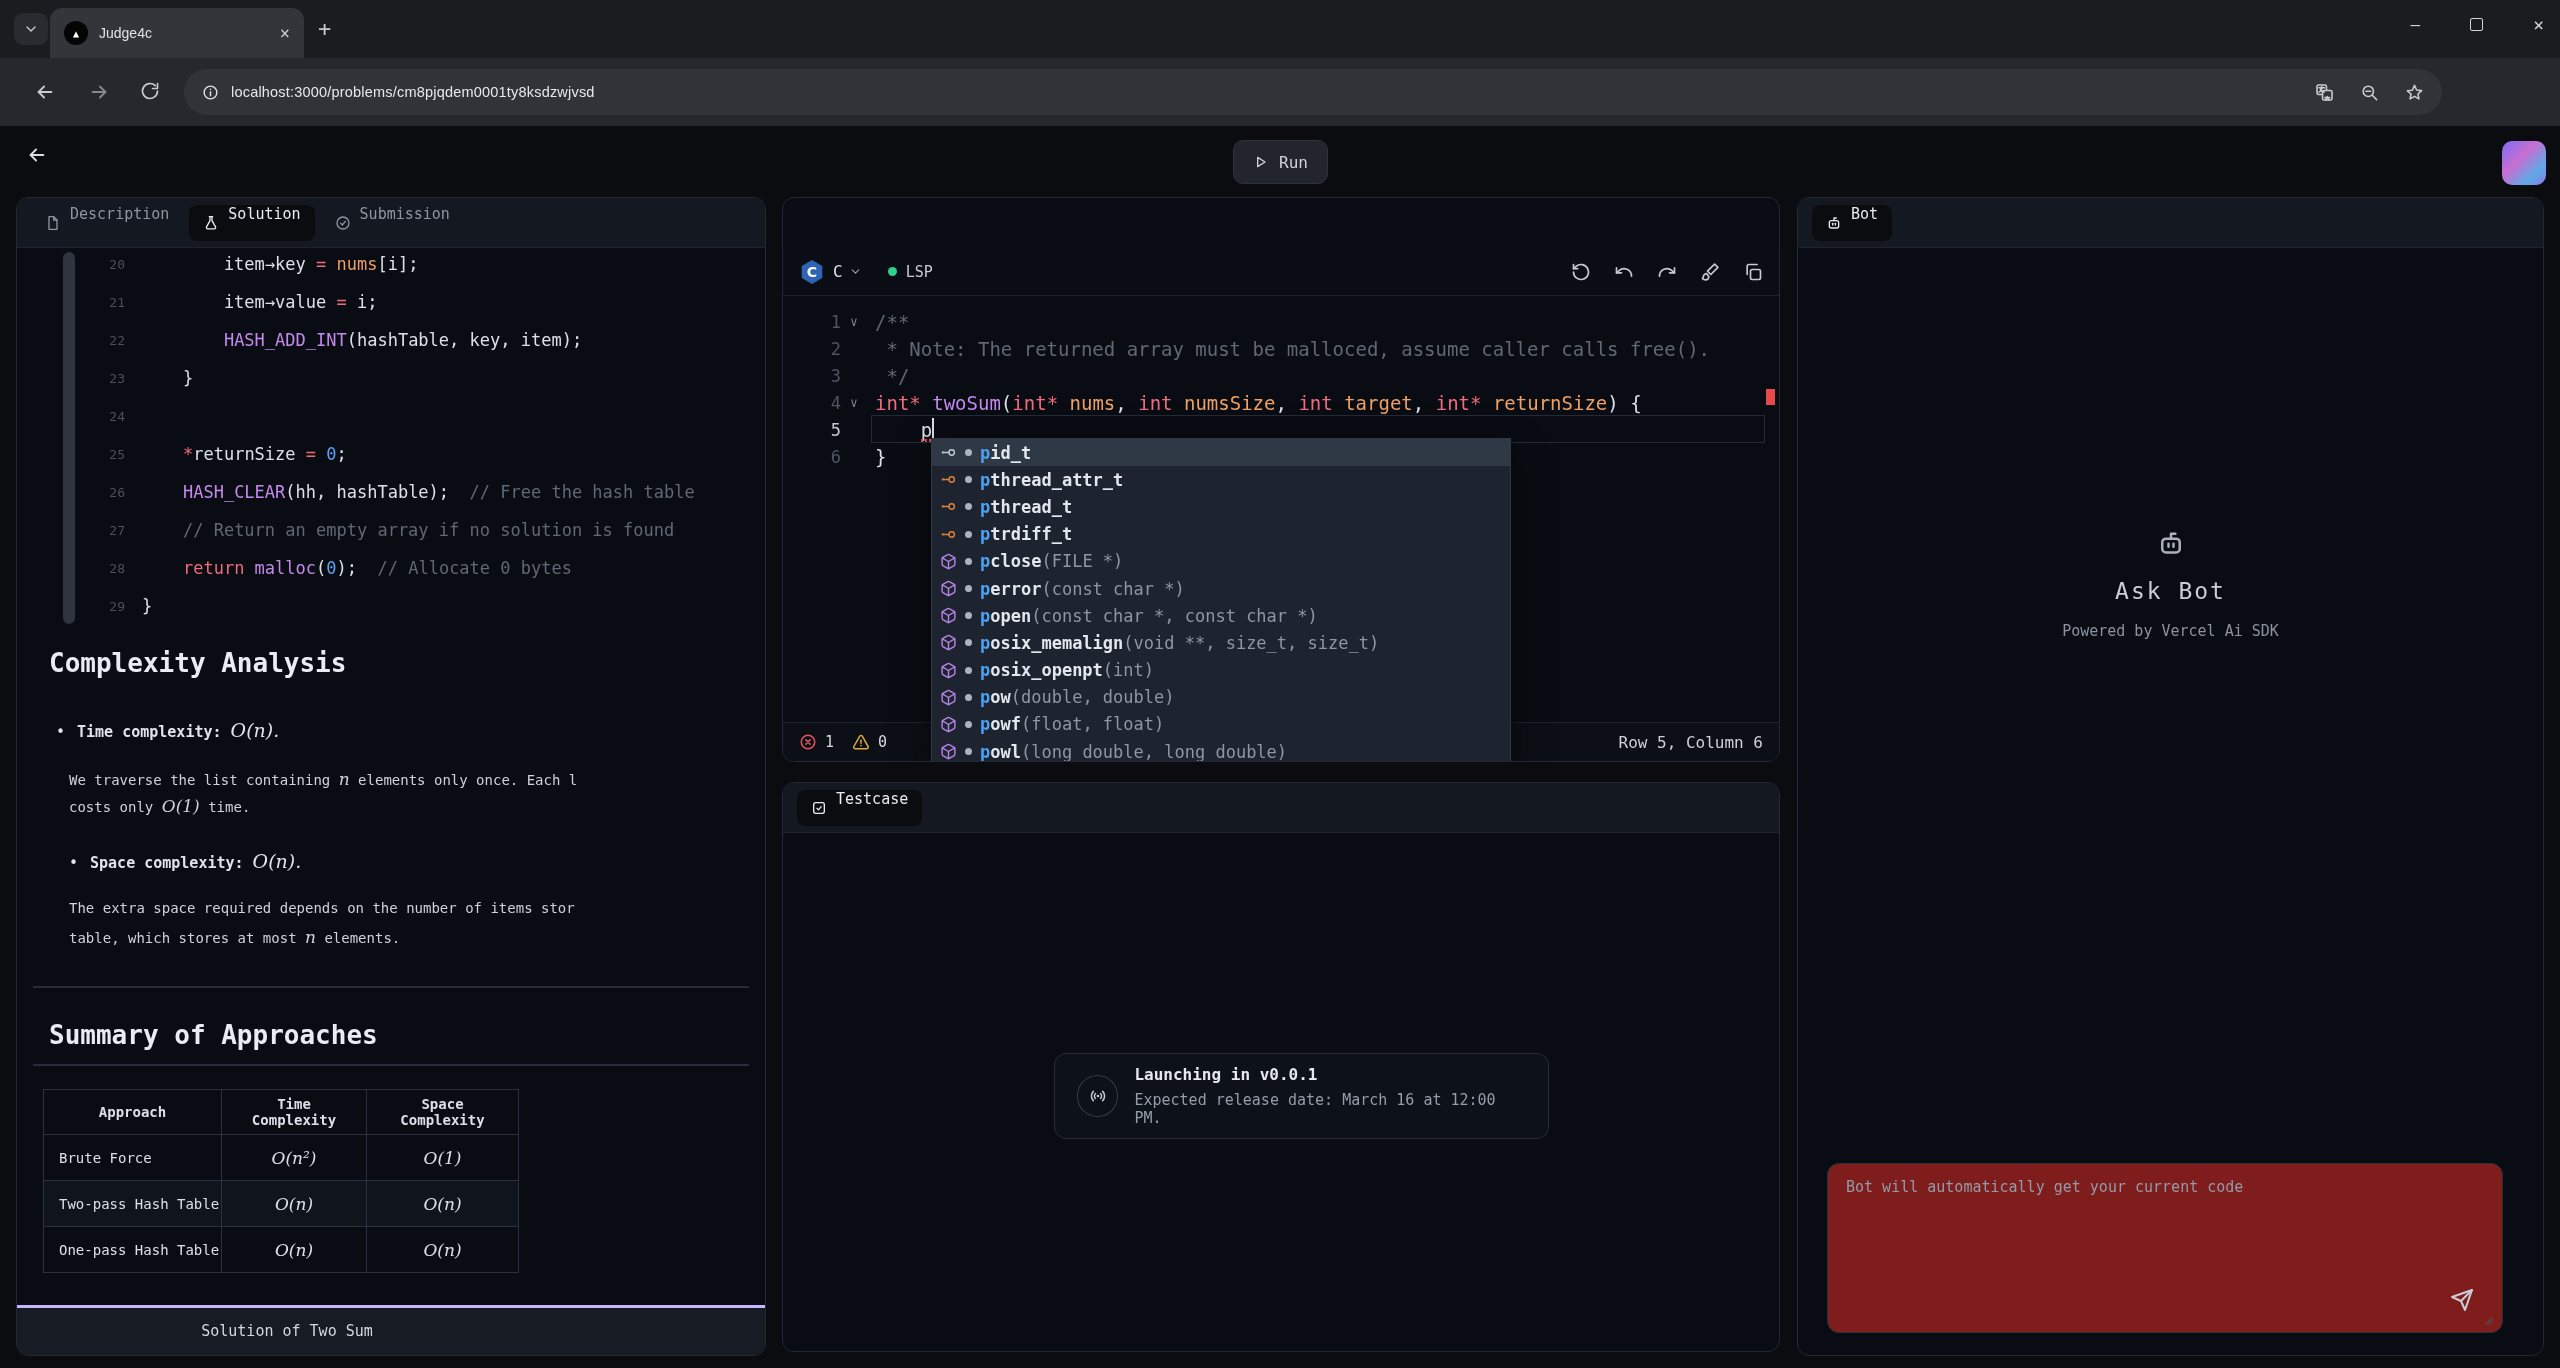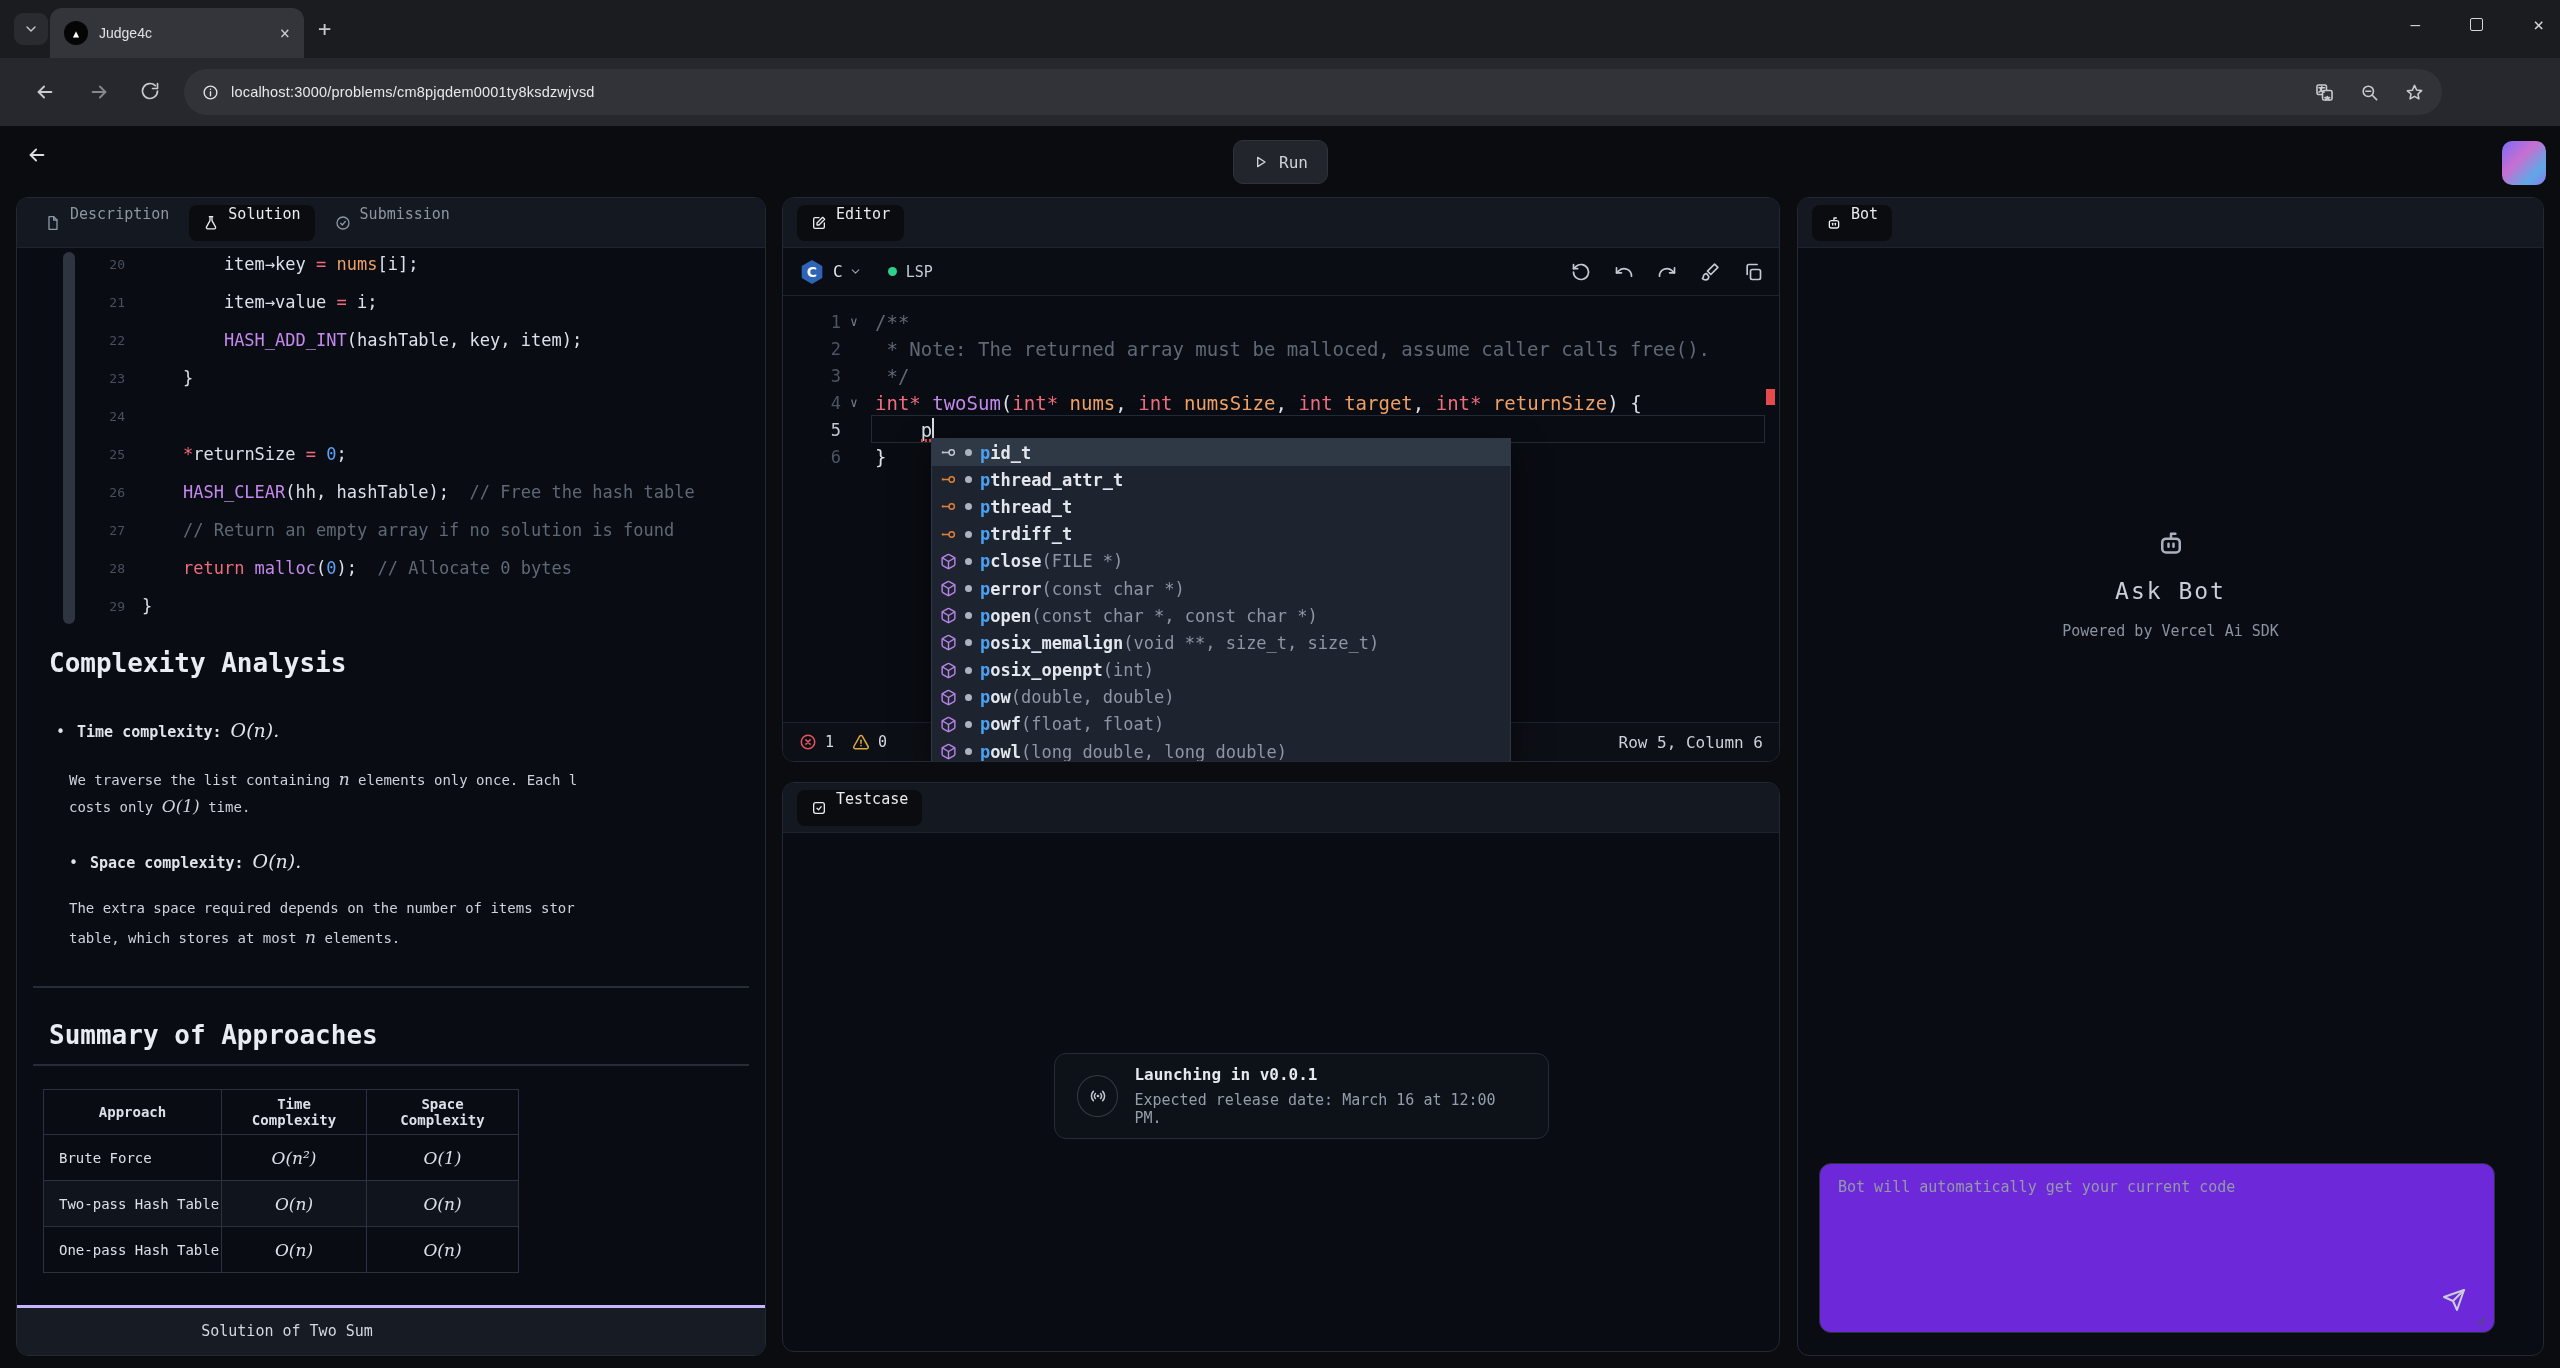--- a/index.html
+++ b/index.html
@@ -107,21 +107,21 @@
   #toast-icon-wrap { width:42px; height:42px; border-radius:50%; border:1px solid #333b49; color:#c3c9d2; display:flex; align-items:center; justify-content:center; }
   #toast-title { font-size:16px; font-weight:bold; color:#e5e8ee; }
   #toast-desc { font-size:15px; color:#959daa; margin-top:7px; }
 
   
   #bot-panel { left:1797px; width:747px; }
   #bot-empty { position:absolute; left:0; right:0; top:330px; text-align:center; color:#aab1bc; }
   #bot-empty .icon { margin:0 auto; }
   #bot-empty-title { font-size:23px; color:#c9ced8; margin-top:16px; letter-spacing:2px; }
   #bot-empty-sub { font-size:15px; color:#8b93a0; margin-top:18px; }
-  #bot-input-wrap { position:absolute; left:21px; width:676px; top:965px; height:170px; background:#6d28d9; border:1px solid #2a313d; border-radius:12px; padding:14px 18px; }
+  #bot-input-wrap { position:absolute; left:29px; width:676px; top:965px; height:170px; background:#7f1d1d; border:1px solid #2a313d; border-radius:12px; padding:14px 18px; }
   #bot-input { width:100%; height:100%; background:transparent; border:none; outline:none; resize:none; color:#dce1e9; font-family:"DejaVu Sans Mono",monospace; font-size:15px; }
   #bot-input::placeholder { color:#939ba8; }
   #bot-send { position:absolute; right:28px; bottom:20px; color:#c9ced8; }
   #bot-grip { position:absolute; right:8px; bottom:6px; color:#4c5563; }
 </style>
 </head>
 <body>
 
 <div id="screen">
 
@@ -301,31 +301,20 @@
             </tr>
           </tbody>
       </table>
     </div>
     <div id="lp-footer">
       <span>Solution of Two Sum</span>
     </div>
   </div>
 
   <div id="editor-panel" class="panel">
-    <div class="strip">
-      <div class="pill active">
-        <span class="icon">
-            <svg width="16" height="16" viewBox="0 0 24 24" fill="none" stroke="currentColor" stroke-width="2" stroke-linecap="round" stroke-linejoin="round">
-              <path d="M12 4H6a2 2 0 0 0-2 2v12a2 2 0 0 0 2 2h12a2 2 0 0 0 2-2v-6"></path>
-              <path d="M17.5 3.5l3 3L12 15H9v-3z"></path>
-            </svg>
-          </span>
-        <span>Editor</span>
-      </div>
-    </div>
     <div id="ed-toolbar">
       <span class="icon">
           <svg width="26" height="26" viewBox="0 0 24 24">
             <path d="M12 1l9.5 5.5v11L12 23l-9.5-5.5v-11z" fill="#2f63b5"></path>
             <text x="12" y="16.5" text-anchor="middle" font-family="DejaVu Sans, sans-serif" font-size="13" font-weight="bold" fill="#fff">C</text>
           </svg>
         </span>
       <span id="lang-label">C</span>
       <span id="lang-chevron" class="icon">
           <svg width="13" height="13" viewBox="0 0 24 24" fill="none" stroke="currentColor" stroke-width="2" stroke-linecap="round" stroke-linejoin="round">

